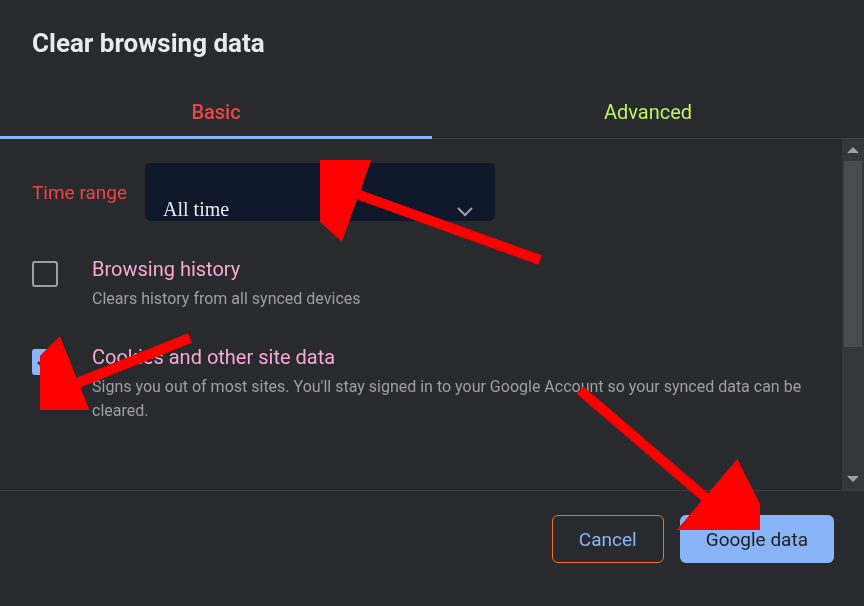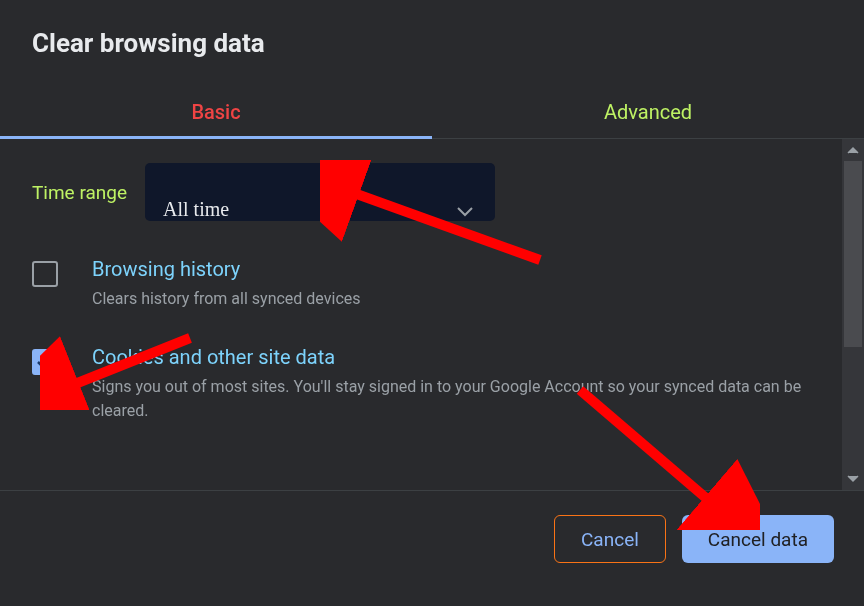--- a/index.html
+++ b/index.html
@@ -51,21 +51,21 @@
   .content {
     padding: 24px 40px 0 32px;
   }
   .time-row {
     display: flex;
     align-items: center;
     gap: 18px;
     margin-bottom: 36px;
   }
   .time-label {
-    color: #bef264;
+    color: #ef4444;
     font-size: 19px;
   }
   .time-select {
     background: #0f172a;
     border-radius: 5px;
     width: 350px;
     height: 58px;
     display: flex;
     align-items: flex-end;
     justify-content: space-between;
@@ -94,21 +94,21 @@
     display: flex;
     align-items: center;
     justify-content: center;
   }
   .checkbox.checked {
     background: #8ab4f8;
     border-color: #8ab4f8;
   }
   .option-text { flex: 1; }
   .option-title {
-    color: #7dd3fc;
+    color: #f9a8d4;
     font-size: 20px;
     font-weight: 400;
     margin-bottom: 6px;
   }
   .option-desc {
     color: #9aa0a6;
     font-size: 16px;
     line-height: 1.5;
   }
   .scrollbar-track {
@@ -223,21 +223,21 @@
     <div class="scroll-arrow down">
       <svg width="12" height="8" viewBox="0 0 12 8">
           <path d="M1 1 L6 6 L11 1" stroke="#9aa0a6" stroke-width="1.5" fill="#9aa0a6"></path>
         </svg>
     </div>
   </div>
 </div>
 
 <div class="footer">
   <div class="btn btn-cancel">Cancel</div>
-  <div class="btn btn-clear">Cancel data</div>
+  <div class="btn btn-clear">Google data</div>
 </div>
 
 <svg class="annot-arrow" style="left:320px; top:160px;" width="230" height="110" viewBox="0 0 230 110">
   <defs>
       <marker id="ah1" markerWidth="12" markerHeight="10" refX="2" refY="5" orient="auto">
         <polygon points="0 0, 12 5, 0 10" fill="#ff0000"></polygon>
       </marker>
     </defs>
   <line x1="220" y1="100" x2="20" y2="28" stroke="#ff0000" stroke-width="10" marker-end="url(#ah1)"></line>
 </svg>

